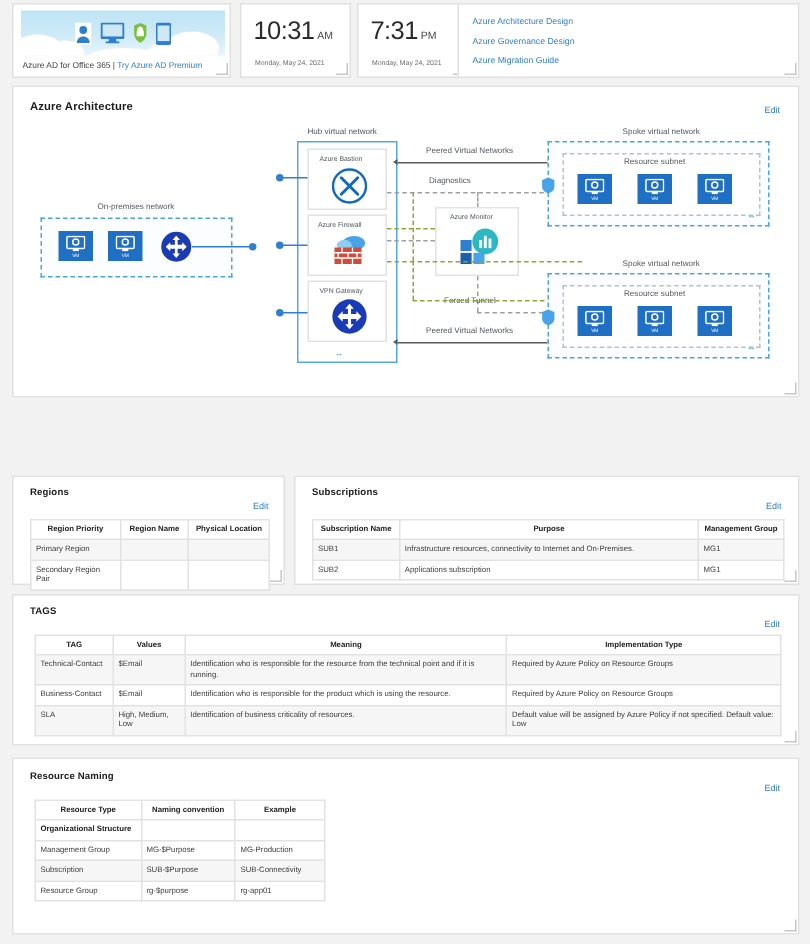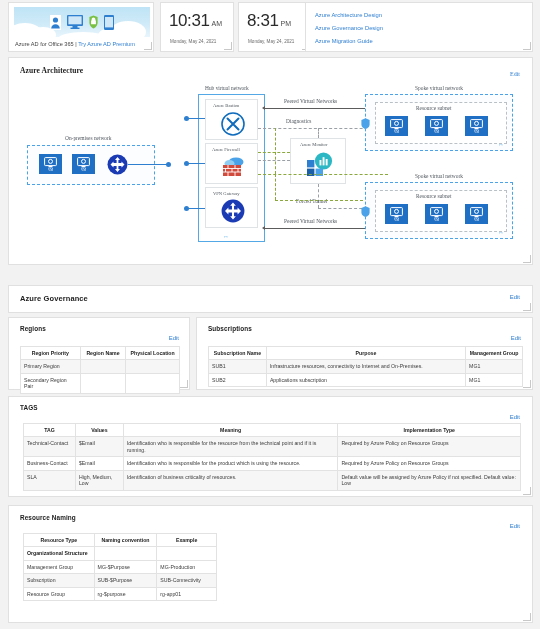--- a/index.html
+++ b/index.html
@@ -55,21 +55,21 @@
   #clock2 { left: 238px; width: 74px; }
   .clock-time { position:absolute; left:8px; top:8px; font-size:17px;
     color:#2b2b2b; font-family:"Liberation Sans", sans-serif; letter-spacing:-.4px; }
   .clock-ampm { font-size:7px; color:#4a4a4a; margin-left:2px; letter-spacing:0; }
   .clock-date { position:absolute; left:9px; top:36px; font-size:4.6px; color:#6b6b6b; }
 
   #links-card { left: 305px; top: 2px; width: 228px; height: 50px; }
   .link-row { position:absolute; left:9px; font-size:5.8px; color:#2f7fd1; cursor:pointer; }
 
   
-  #arch-panel { left: 8px; top: 57px; width: 525px; height: 208px; font-family: Liberation Serif, serif; }
+  #arch-panel { left: 8px; top: 57px; width: 525px; height: 208px; }
   #diagram { position:absolute; left:0; top:22px; width:525px; height:192px; }
 
   .dg-label { position:absolute; font-size:5.4px; color:#50575e; white-space:nowrap; }
   .vnet-box { position:absolute; border:1px dashed #4aa3e8; background:#fbfdff; }
   .vnet-solid { position:absolute; border:1px solid #55a8e6; background:#ffffff; }
   .subnet-box { position:absolute; border:1px dashed #b9c1c7; background:#ffffff; }
   .svc-box { position:absolute; border:1px solid #dfe3e6; background:#ffffff; }
   .vm-tile {
     position:absolute; width:23px; height:20px; background:#1f6fc4;
     display:flex; align-items:center; justify-content:center; flex-direction:column;
@@ -149,21 +149,21 @@
         <span>Azure AD for Office 365</span><span> | </span><span class="lk">Try Azure AD Premium</span>
       </div>
     </div>
 
     <div class="panel clock-card" id="clock1">
       <div class="clock-time"><span>10:31</span><span class="clock-ampm">AM</span></div>
       <div class="clock-date">Monday, May 24, 2021</div>
     </div>
 
     <div class="panel clock-card" id="clock2">
-      <div class="clock-time"><span>8:31</span><span class="clock-ampm">PM</span></div>
+      <div class="clock-time"><span>7:31</span><span class="clock-ampm">PM</span></div>
       <div class="clock-date">Monday, May 24, 2021</div>
     </div>
 
     <div class="panel" id="links-card">
       <div class="link-row" style="top:9px;">Azure Architecture Design</div>
       <div class="link-row" style="top:22px;">Azure Governance Design</div>
       <div class="link-row" style="top:35px;">Azure Migration Guide</div>
     </div>
   </div>
 
@@ -343,24 +343,20 @@
           </svg>
         <span class="vmlbl">VM</span>
       </div>
       <svg style="position:absolute; left:352px; top:126px;" width="9" height="11" viewBox="0 0 9 11">
         <path d="M4.5 0.3 8.6 2v4.2c0 3-2.4 4.3-4.1 4.6C2.8 10.5 0.4 9.2 0.4 6.2V2z" fill="#4aa3e8"></path>
       </svg>
       <div class="resize-hint" style="left:489px; top:149px;">↔</div>
     </div>
   </div>
 
-  <div class="panel" id="gov-panel">
-    <div class="sec-title">Azure Governance</div>
-    <a class="edit-link" style="right:12px; top:8px;">Edit</a>
-  </div>
 
   <div class="panel" id="regions-panel">
     <div class="sec-title" style="font-size:6.4px; top:7px;">Regions</div>
     <a class="edit-link" style="right:10px; top:17px;">Edit</a>
     <table class="grid" style="left:11px; top:28px; width:160px;">
       <thead>
           <tr>
         <th style="width:60px;">Region Priority</th>
         <th style="width:46px;">Region Name</th>
         <th style="width:54px;">Physical Location</th>

